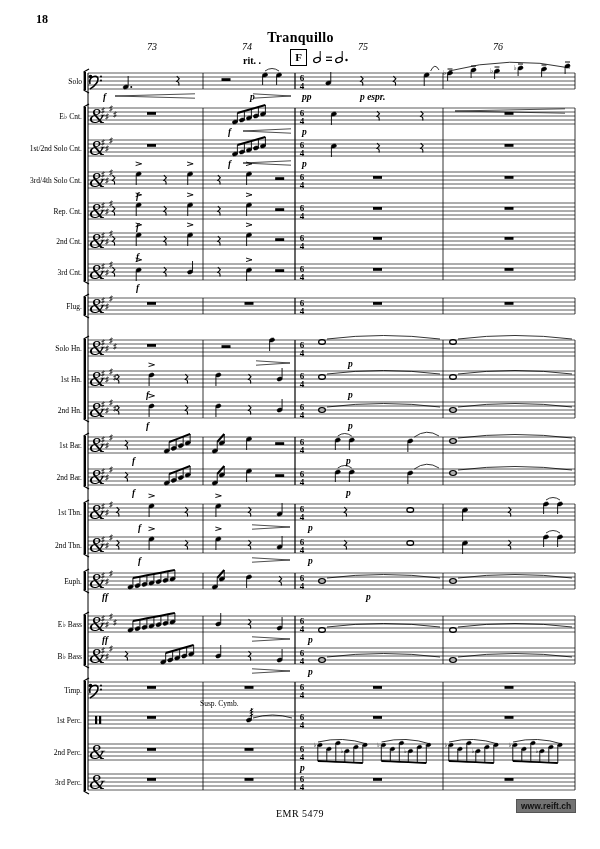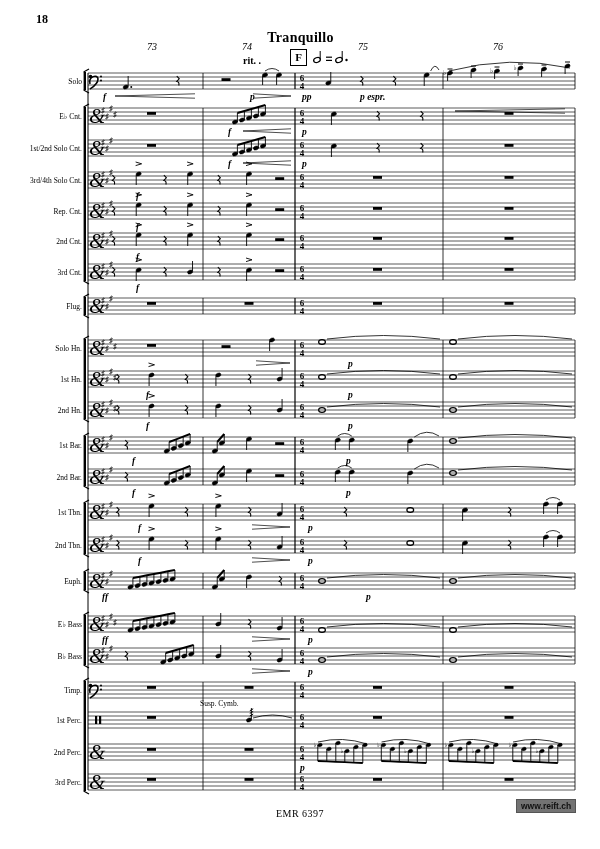--- a/index.html
+++ b/index.html
@@ -902,15 +902,15 @@
         <line x1="575" y1="616" x2="575" y2="664" stroke="#000" stroke-width="0.8"></line>
         <rect x="83.6" y="681" width="2.4" height="110" fill="#000"></rect>
         <path d="M83.6,681 L89,678" stroke="#000" stroke-width="1.2" fill="none"></path>
         <path d="M83.6,791 L89,794" stroke="#000" stroke-width="1.2" fill="none"></path>
         <line x1="203" y1="682" x2="203" y2="790" stroke="#000" stroke-width="0.8"></line>
         <line x1="295" y1="682" x2="295" y2="790" stroke="#000" stroke-width="1.2"></line>
         <line x1="443" y1="682" x2="443" y2="790" stroke="#000" stroke-width="0.8"></line>
         <line x1="575" y1="682" x2="575" y2="790" stroke="#000" stroke-width="0.8"></line>
       </svg></div>
 
-  <div class="abs footer-id">EMR 6397</div>
+  <div class="abs footer-id">EMR 5479</div>
   <a class="abs site-box">www.reift.ch</a>
 </div>
 
 </body></html>

